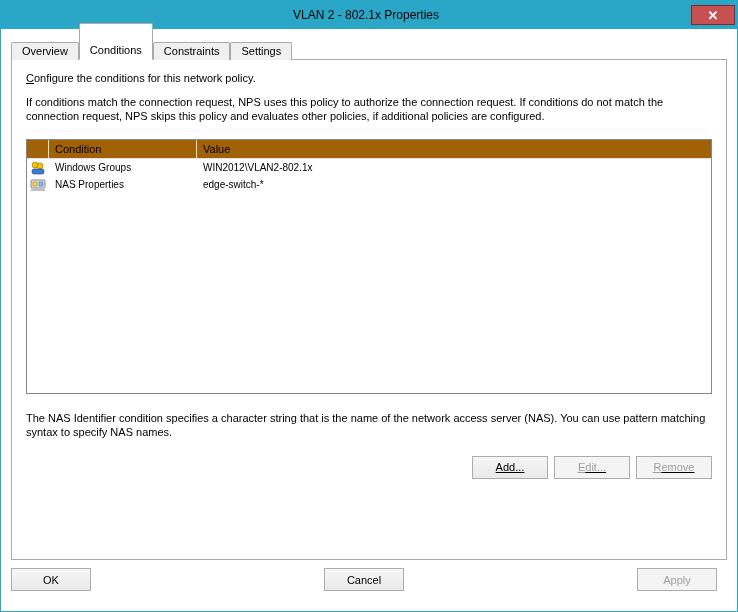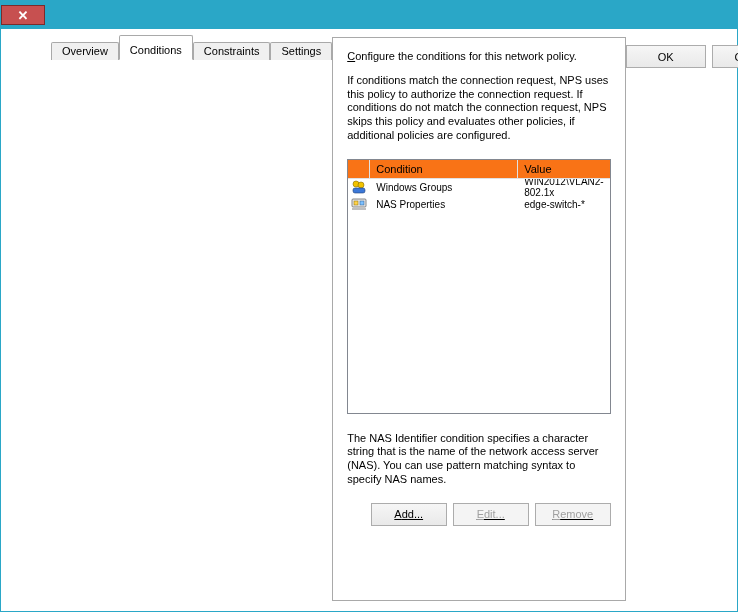--- a/index.html
+++ b/index.html
@@ -48,22 +48,21 @@
     font-size: 13px;
     margin-right: 2px;
     margin-top: 0;
     cursor: pointer;
   }
   .client {
     flex: 1;
     background: #fff;
     padding: 8px 10px 10px 10px;
     display: flex;
-    flex-direction: row;
-    margin-left: 40px;
+    flex-direction: column;
   }
   .tabstrip {
     display: flex;
     align-items: flex-end;
     height: 22px;
     position: relative;
     z-index: 2;
   }
   .tab {
     border: 1px solid #a9a9a9;
@@ -77,21 +76,21 @@
     position: relative;
     top: 1px;
     cursor: pointer;
     color: #000;
   }
   .tab.active {
     background: #fff;
     border-bottom: 1px solid #fff;
     top: 1px;
     z-index: 3;
-    padding-top: 8px;
+    padding-top: 20px;
   }
   .tabpanel {
     border: 1px solid #a9a9a9;
     flex: 1;
     padding: 12px 14px 28px 14px;
     display: flex;
     flex-direction: column;
     background: #fff;
     position: relative;
     z-index: 1;
@@ -104,21 +103,21 @@
   .listbox {
     border: 1px solid #828790;
     height: 255px;
     margin-top: 6px;
     background: #fff;
     display: flex;
     flex-direction: column;
   }
   .list-header {
     display: flex;
-    background: #f97316;
+    background: #a16207;
     border-bottom: 1px solid #e1e1e1;
     font-size: 11px;
     justify-content: flex-end;
   }
   .list-header .col {
     padding: 3px 6px;
     border-right: 1px solid #e1e1e1;
   }
   .list-header .col:last-child { border-right: none; flex: 1;}
   .list-header .col.iconcol { width: 22px; border-right: 1px solid #e1e1e1;}
@@ -175,20 +174,21 @@
     padding: 8px 10px 10px 0;
   }
   .dialog-buttons .btn { min-width: 80px; }
   .und { text-decoration: underline; }
 </style>
 </head>
 <body>
 
 <div class="window">
   <div class="titlebar">
+    <div class="title">VLAN 2 - 802.1x Properties</div>
     <div class="close">
       <span>✕</span>
     </div>
   </div>
 
   <div class="client">
     <div class="tabstrip">
       <div class="tab">Overview</div>
       <div class="tab active">Conditions</div>
       <div class="tab">Constraints</div>

